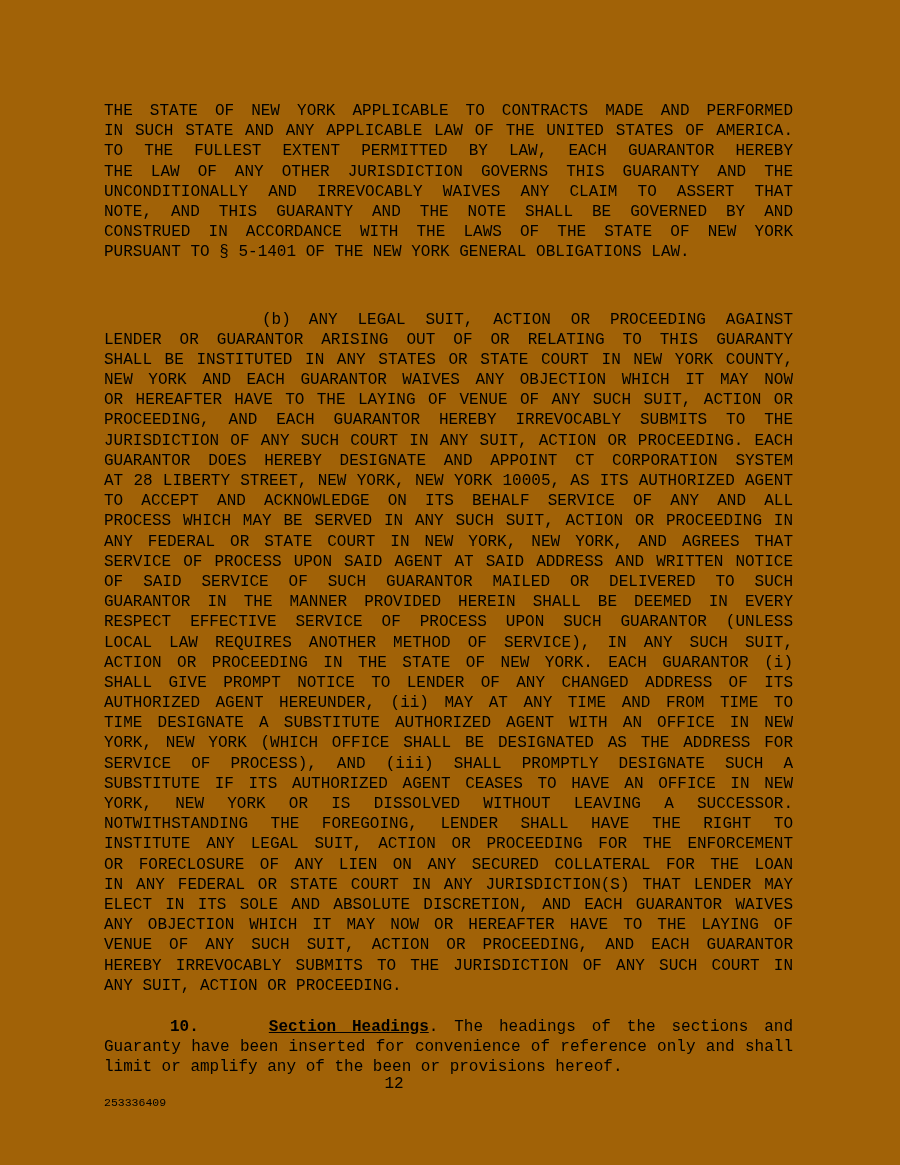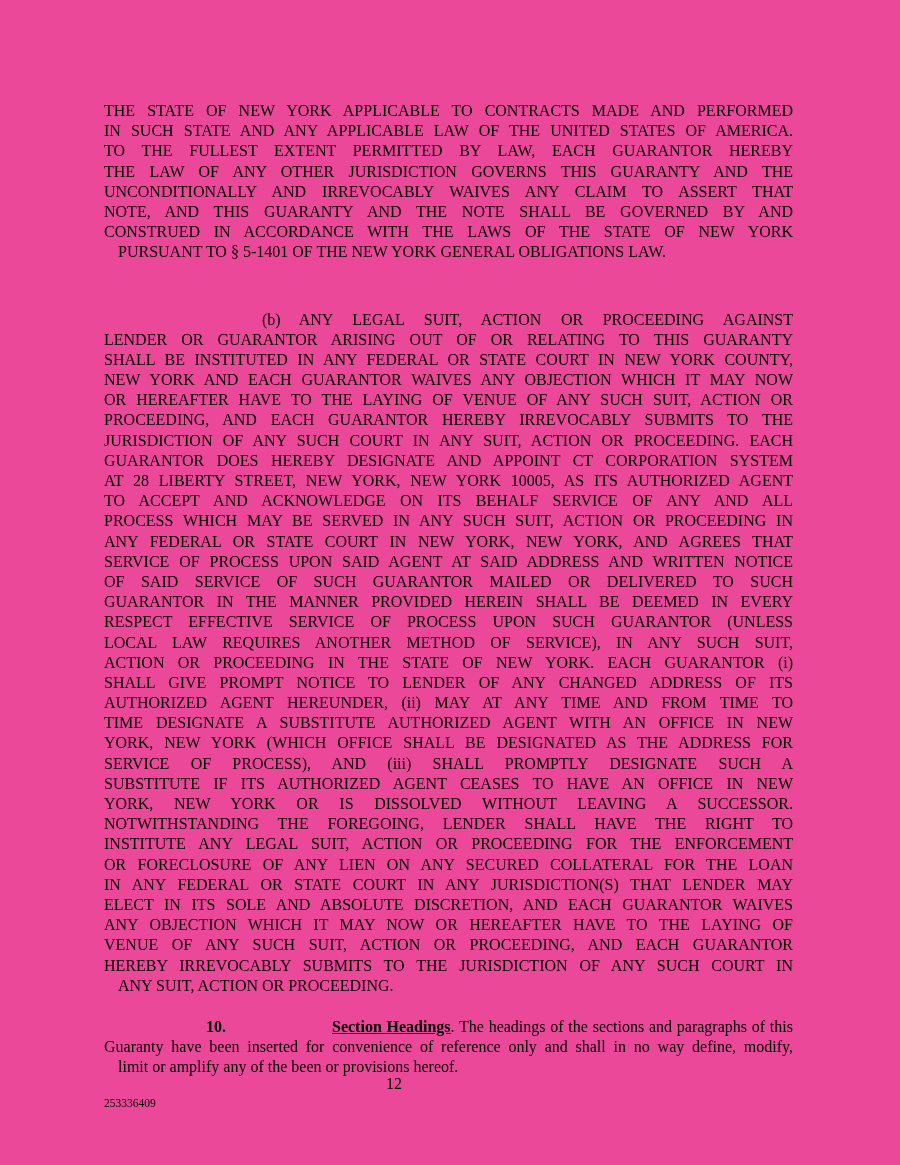--- a/index.html
+++ b/index.html
@@ -4,23 +4,23 @@
 <style>
   html, body {
     margin: 0;
     padding: 0;
     background: #ffffff;
   }
   .page {
     position: relative;
     width: 900px;
     height: 1165px;
-    background: #ec4899;
+    background: #a16207;
     color: #000000;
-    font-family: Liberation Serif, serif;
+    font-family: Liberation Mono, monospace;
     overflow: hidden;
   }
   .content {
     position: absolute;
     left: 104px;
     top: 101px;
     width: 689px;
     font-size: 16px;
     line-height: 20.2px;
   }
@@ -29,28 +29,27 @@
   
   .tline {
     text-align: justify;
     text-align-last: justify;
     height: 20.2px;
     overflow: hidden;
     white-space: normal;
   }
   .tline-last {
     text-align-last: left;
-    margin-left: 14px;
   }
   .indent-b  { text-indent: 158px; margin-top: 47px; }
   .indent-10 { text-indent: 66px; }
   .tab { display: inline-block; height: 1px; }
   .tab-b  { width: 18px; }
   .tab-10 { width: 70px; }
-  .bold { font-weight: bold; margin-left: 36px; }
+  .bold { font-weight: bold; }
   .underline { text-decoration: underline; }
   .page-number {
     position: absolute;
     top: 1074px;
     left: 0;
     width: 788px;
     text-align: center;
     font-size: 16px;
     line-height: 20px;
   }
@@ -76,21 +75,21 @@
         <div class="tline">UNCONDITIONALLY AND IRREVOCABLY WAIVES ANY CLAIM TO ASSERT THAT</div>
         <div class="tline">NOTE, AND THIS GUARANTY AND THE NOTE SHALL BE GOVERNED BY AND</div>
         <div class="tline">CONSTRUED IN ACCORDANCE WITH THE LAWS OF THE STATE OF NEW YORK</div>
         <div class="tline tline-last">PURSUANT TO § 5-1401 OF THE NEW YORK GENERAL OBLIGATIONS LAW.</div>
       </div>
 
     <div class="para">
       <div class="tline indent-b"><span>(b)</span><span class="tab tab-b"></span><span>ANY LEGAL SUIT, ACTION OR PROCEEDING AGAINST</span></div>
       <div>
           <div class="tline">LENDER OR GUARANTOR ARISING OUT OF OR RELATING TO THIS GUARANTY</div>
-          <div class="tline">SHALL BE INSTITUTED IN ANY FEDERAL OR STATE COURT IN NEW YORK COUNTY,</div>
+          <div class="tline">SHALL BE INSTITUTED IN ANY STATES OR STATE COURT IN NEW YORK COUNTY,</div>
           <div class="tline">NEW YORK AND EACH GUARANTOR WAIVES ANY OBJECTION WHICH IT MAY NOW</div>
           <div class="tline">OR HEREAFTER HAVE TO THE LAYING OF VENUE OF ANY SUCH SUIT, ACTION OR</div>
           <div class="tline">PROCEEDING, AND EACH GUARANTOR HEREBY IRREVOCABLY SUBMITS TO THE</div>
           <div class="tline">JURISDICTION OF ANY SUCH COURT IN ANY SUIT, ACTION OR PROCEEDING. EACH</div>
           <div class="tline">GUARANTOR DOES HEREBY DESIGNATE AND APPOINT CT CORPORATION SYSTEM</div>
           <div class="tline">AT 28 LIBERTY STREET, NEW YORK, NEW YORK 10005, AS ITS AUTHORIZED AGENT</div>
           <div class="tline">TO ACCEPT AND ACKNOWLEDGE ON ITS BEHALF SERVICE OF ANY AND ALL</div>
           <div class="tline">PROCESS WHICH MAY BE SERVED IN ANY SUCH SUIT, ACTION OR PROCEEDING IN</div>
           <div class="tline">ANY FEDERAL OR STATE COURT IN NEW YORK, NEW YORK, AND AGREES THAT</div>
           <div class="tline">SERVICE OF PROCESS UPON SAID AGENT AT SAID ADDRESS AND WRITTEN NOTICE</div>

